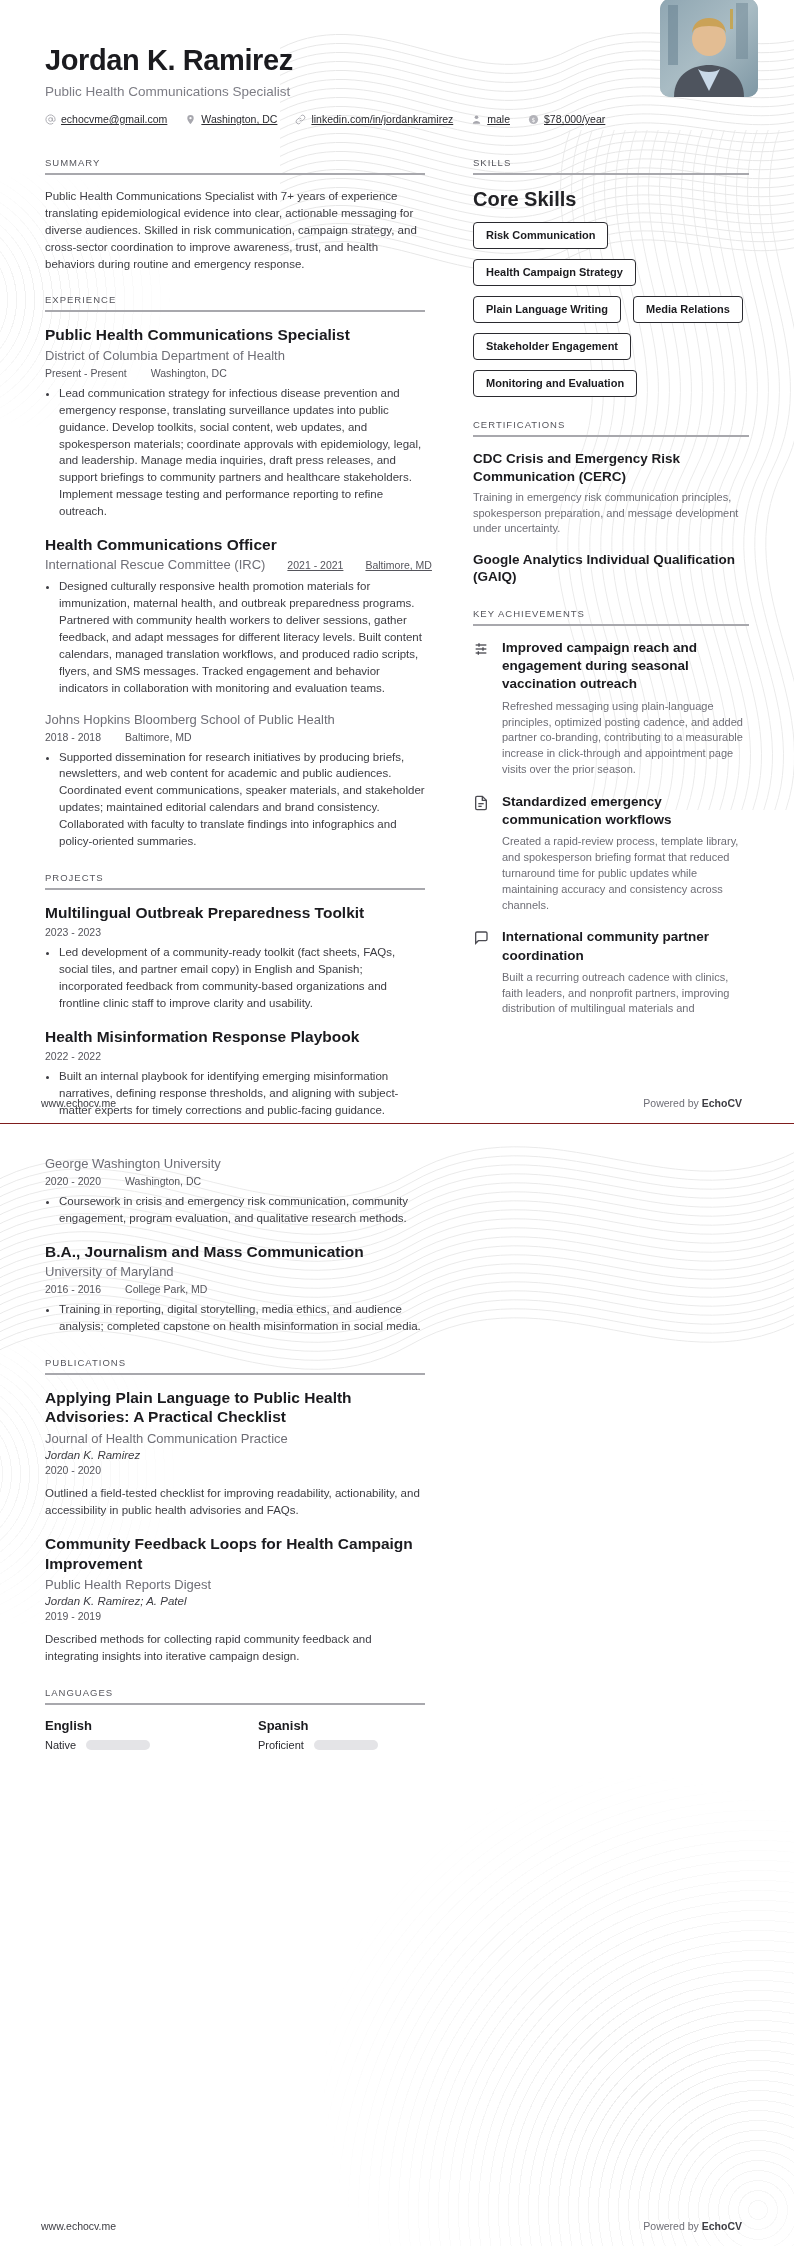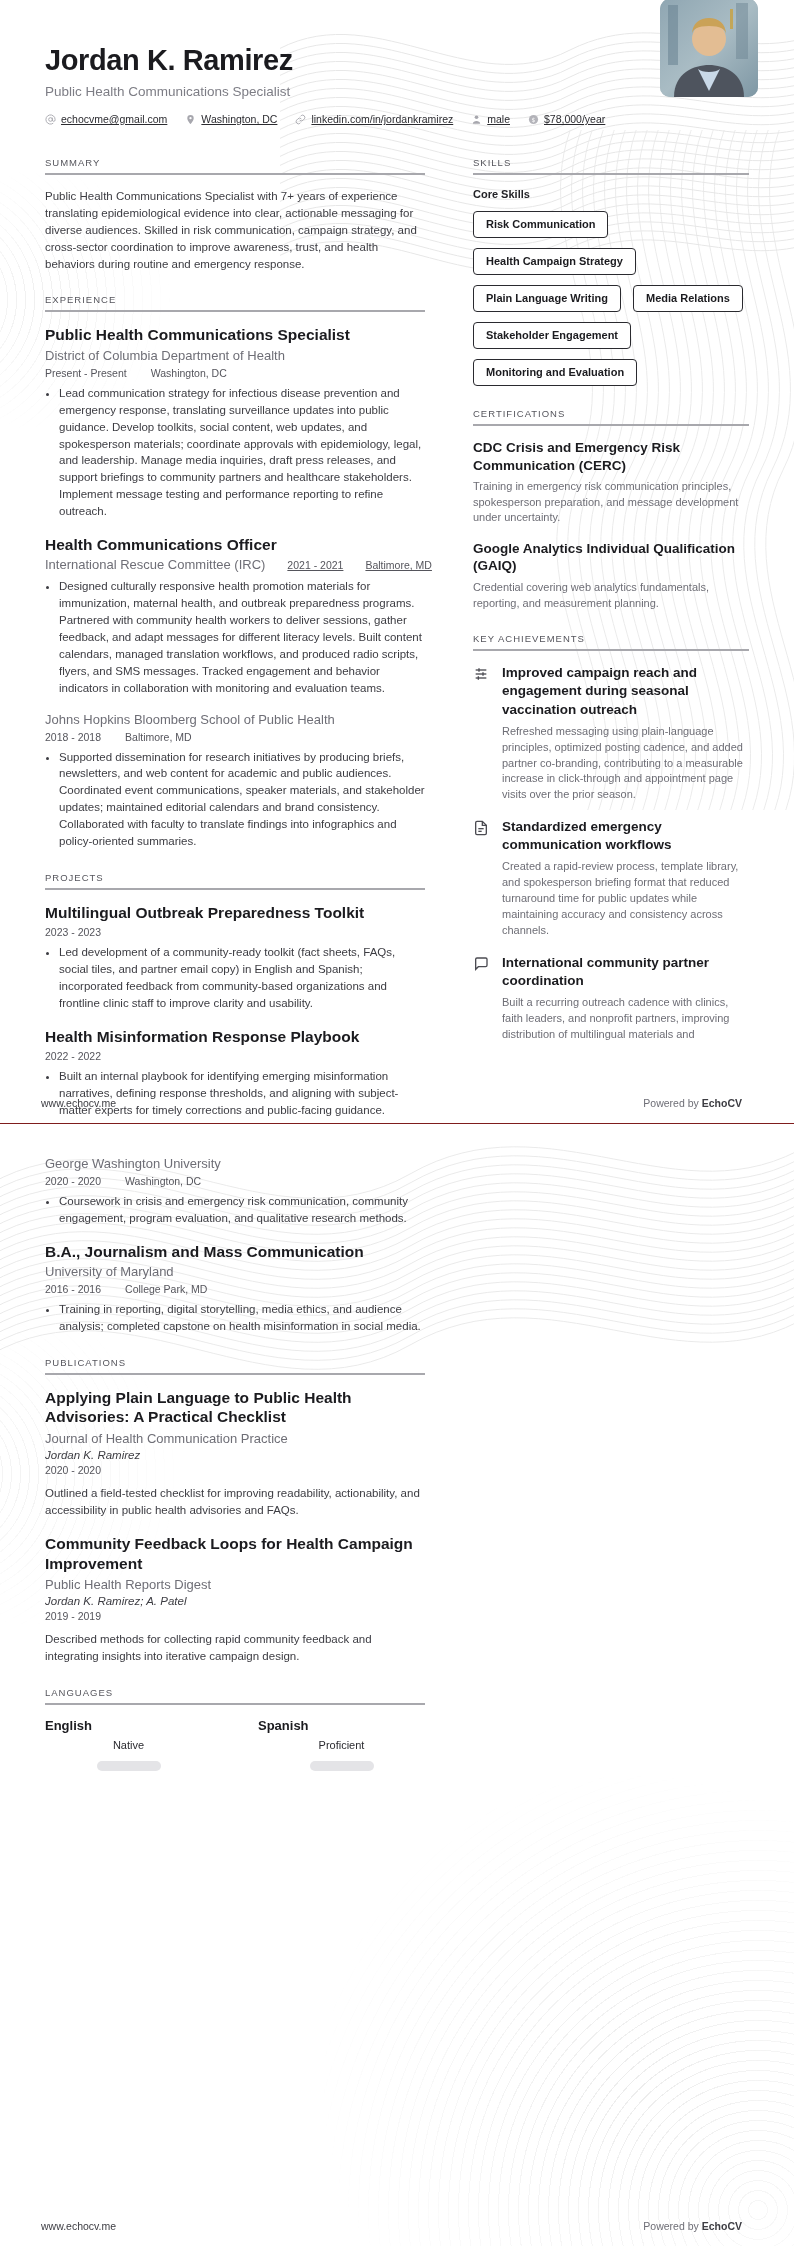--- a/index.html
+++ b/index.html
@@ -59,21 +59,21 @@
   .item-org { font-size:13px; color:#6e6e76; margin-top:3px; }
   .meta-row { display:flex; gap:24px; margin-top:4px; font-size:10.5px; color:#55555c; }
   .org-inline { display:flex; align-items:baseline; gap:22px; margin-top:3px; flex-wrap:nowrap; }
   .org-inline .item-org { margin-top:0; white-space:nowrap; }
   .org-inline .meta { font-size:10.5px; color:#55555c; white-space:nowrap;text-decoration:underline; }
   ul.bullets { margin-top:6px; padding-left:14px; }
   ul.bullets li { font-size:11.5px; line-height:1.47; color:#3c3c42; }
   ul.bullets li::marker { color:#3c3c42; }
 
   
-  .skills-group-title { font-size:11px; font-weight:700; color:#222226; margin-bottom:11px; }
+  .skills-group-title { font-size:20px; font-weight:700; color:#222226; margin-bottom:11px; }
   .chips { display:flex; flex-wrap:wrap; gap:10px 12px; }
   .chip {
     border:1.5px solid #2a2a2f; border-radius:4px; background:#fff;
     padding:7px 12px; font-size:11px; font-weight:700; color:#1b1b1f;
     line-height:1;
   }
 
   
   .cert-item { margin-bottom:14px; }
   .cert-title { font-size:13.5px; font-weight:700; line-height:1.3; color:#1b1b1f; }
@@ -89,21 +89,21 @@
   .pub-item { margin-bottom:16px; }
   .pub-journal { font-size:13px; color:#6e6e76; margin-top:4px; }
   .pub-authors { font-size:11.5px; font-style:italic; color:#3c3c42; margin-top:3px; }
   .pub-dates { font-size:10.5px; color:#55555c; margin-top:3px; }
   .pub-desc { font-size:11.5px; line-height:1.47; color:#3c3c42; margin-top:9px; }
 
   
   .lang-row { display:flex; gap:46px; }
   .lang-item { width:170px; }
   .lang-name { font-size:13px; font-weight:700; color:#1b1b1f; margin-bottom:6px; }
-  .lang-level-row { display:flex; align-items:center; gap:10px;flex-direction:column; }
+  .lang-level-row { display:flex; align-items:center; gap:10px; }
   .lang-level { font-size:11px; color:#2b2b30; }
   .bar { width:64px; height:10px; border-radius:5px; background:#e4e4e7; overflow:hidden; }
   .bar-fill { height:100%; border-radius:5px; background:#8b9198; }
 
   
   .footer {
     position:absolute; z-index:2; left:41px; right:52px; bottom:14px;
     display:flex; justify-content:space-between; align-items:center;
     font-size:10.5px;
     text-align:right;
@@ -349,21 +349,20 @@
 
         <div class="section">
           <div class="sec-label">CERTIFICATIONS</div>
           <div class="sec-rule"></div>
           <div class="cert-item">
             <div class="cert-title">CDC Crisis and Emergency Risk Communication (CERC)</div>
             <div class="cert-desc">Training in emergency risk communication principles, spokesperson preparation, and message development under uncertainty.</div>
           </div>
           <div class="cert-item">
             <div class="cert-title">Google Analytics Individual Qualification (GAIQ)</div>
-            <div class="cert-desc">Credential covering web analytics fundamentals, reporting, and measurement planning.</div>
           </div>
         </div>
 
         <div class="section">
           <div class="sec-label">KEY ACHIEVEMENTS</div>
           <div class="sec-rule"></div>
 
           <div class="ach-item">
             <span class="ach-icon">
               <svg width="16" height="16" viewBox="0 0 24 24" fill="none" stroke="currentColor" stroke-width="2">

